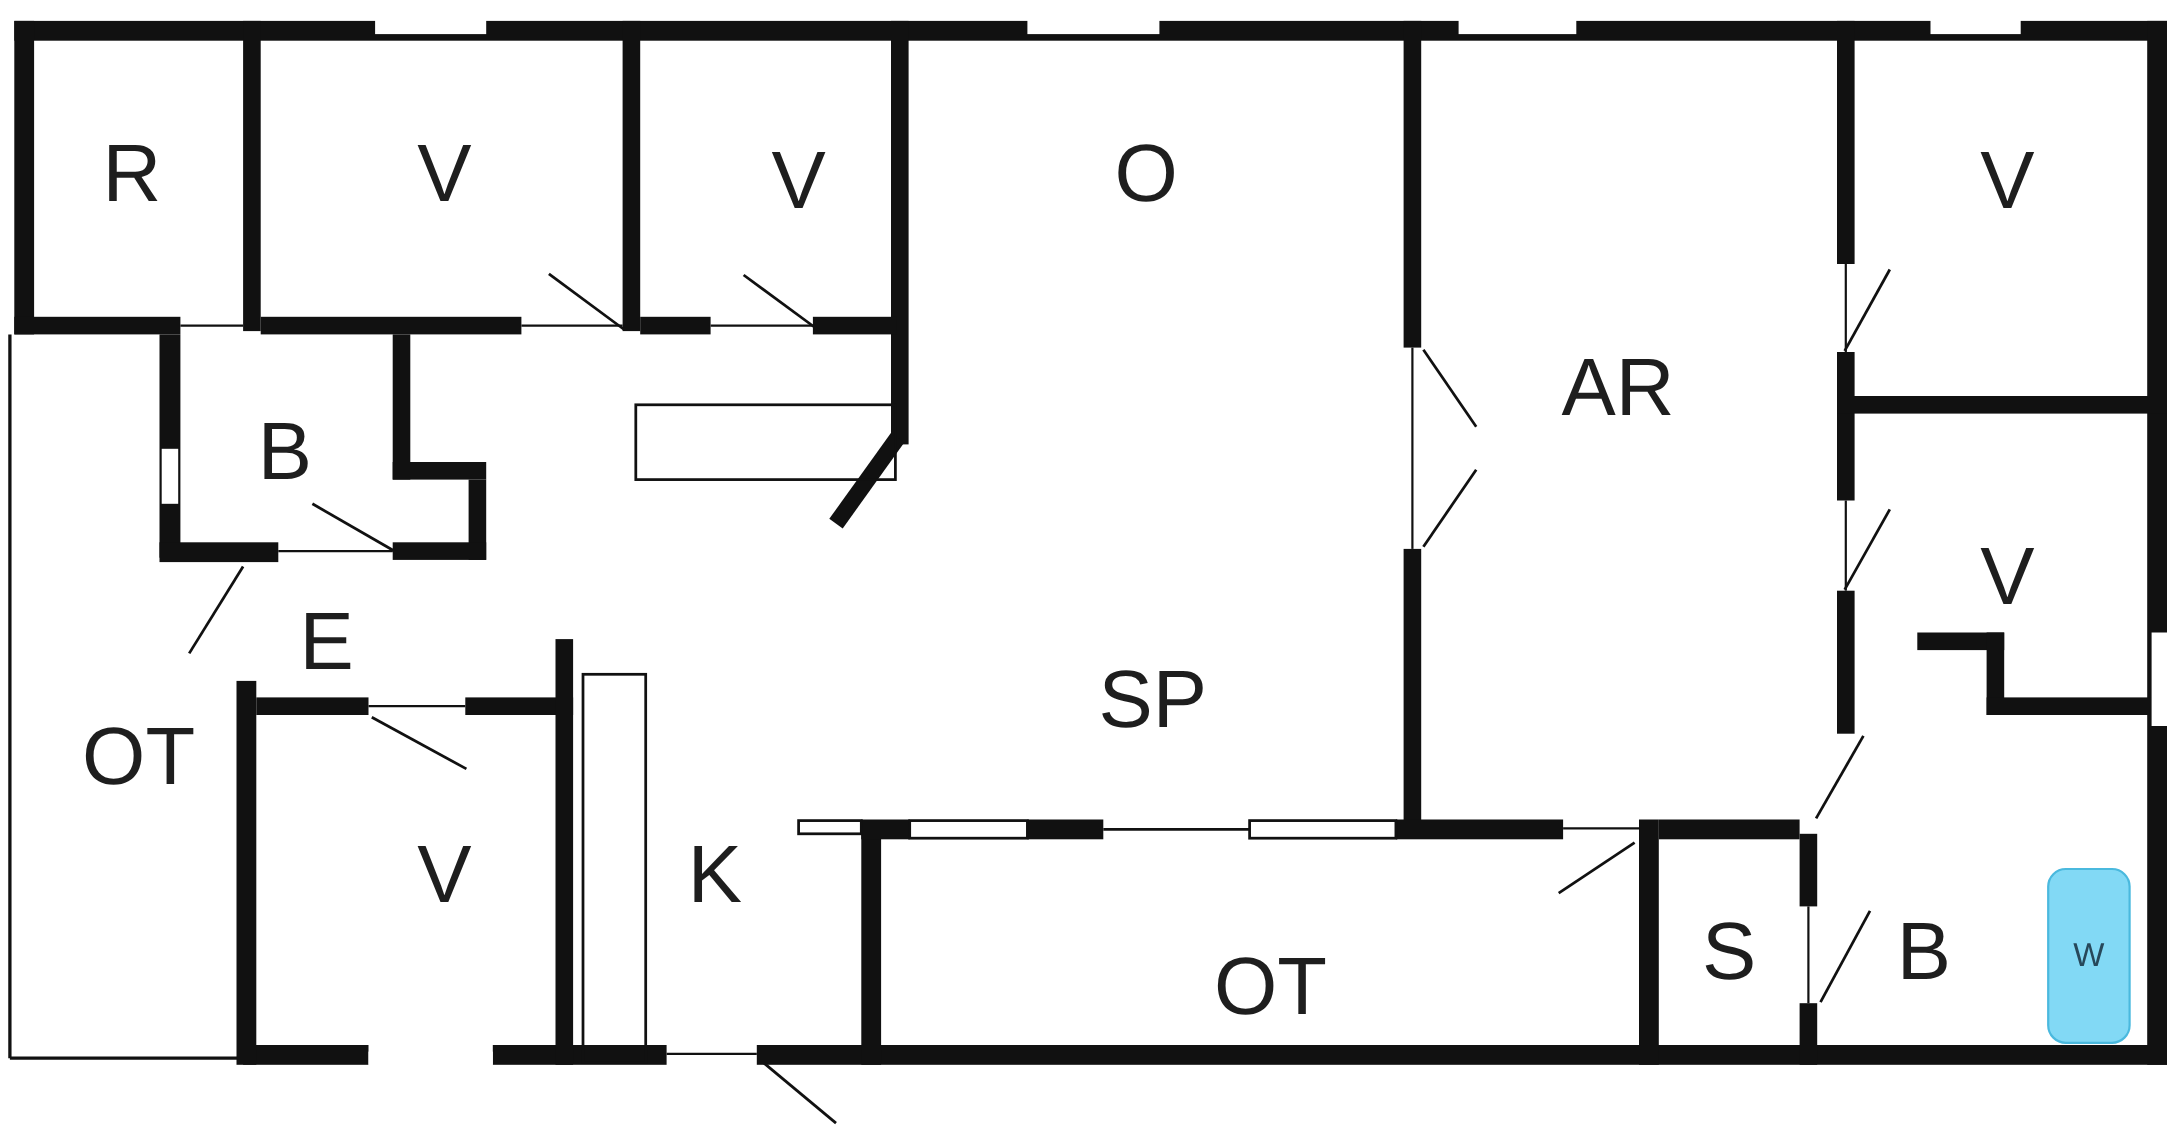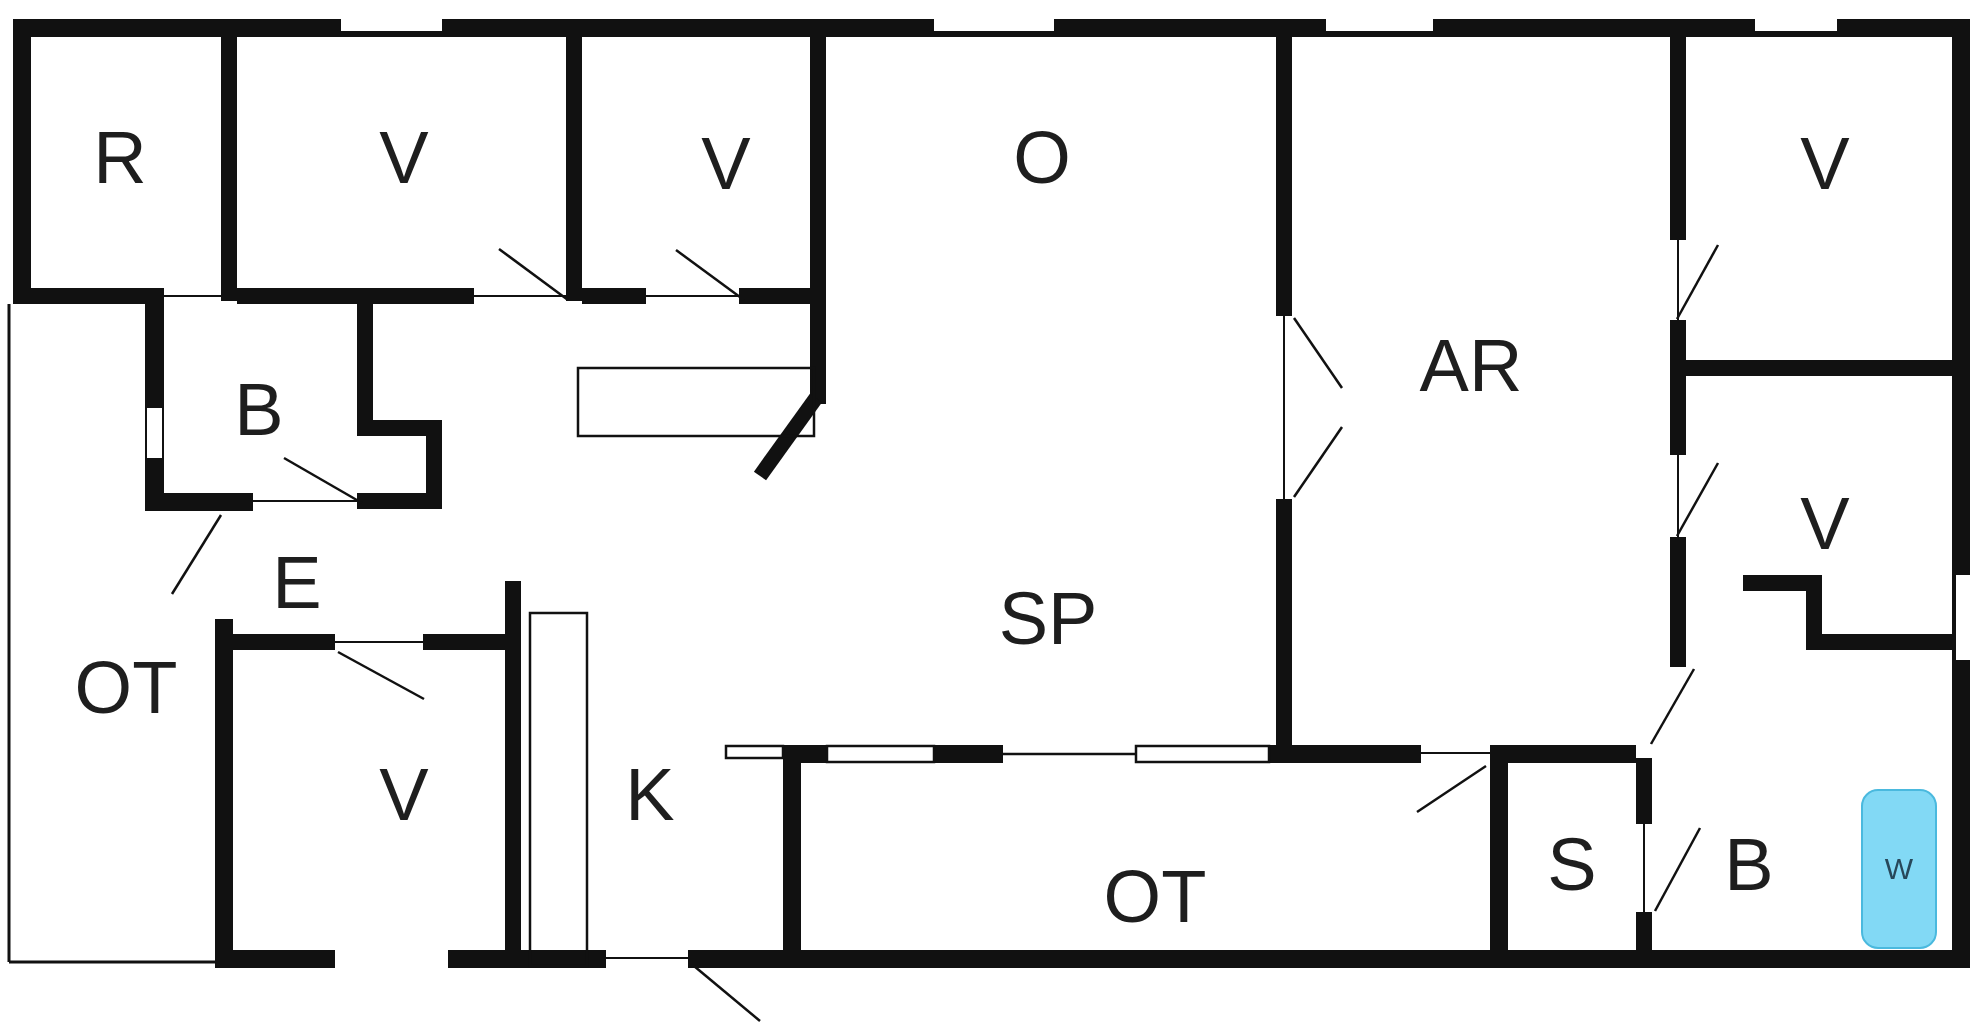--- a/index.html
+++ b/index.html
@@ -152,26 +152,26 @@
     </g>
 
     <rect x="1862" y="790" width="74" height="158" rx="16" stroke="#4ab9de" stroke-width="2" fill="#82d9f5"></rect>
   </svg>
 
   <div class="lbl" style="left:120px;top:158px">R</div>
   <div class="lbl" style="left:404px;top:158px">V</div>
   <div class="lbl" style="left:726px;top:164px">V</div>
   <div class="lbl" style="left:1042px;top:158px">O</div>
   <div class="lbl" style="left:1825px;top:164px">V</div>
-  <div class="lbl" style="left:1471px;top:366px">AR</div>
+  <div class="lbl" style="left:1471px;top:352px">AR</div>
   <div class="lbl" style="left:259px;top:410px">B</div>
   <div class="lbl" style="left:297px;top:583px">E</div>
   <div class="lbl" style="left:126px;top:688px">OT</div>
   <div class="lbl" style="left:404px;top:795px">V</div>
   <div class="lbl" style="left:650px;top:795px">K</div>
-  <div class="lbl" style="left:1048px;top:619px">SP</div>
+  <div class="lbl" style="left:1048px;top:636px">SP</div>
   <div class="lbl" style="left:1155px;top:897px">OT</div>
   <div class="lbl" style="left:1572px;top:865px">S</div>
   <div class="lbl" style="left:1749px;top:865px">B</div>
   <div class="lbl" style="left:1825px;top:524px">V</div>
   <div class="lbl-small" style="left:1899px;top:869px">W</div>
 
 </div>
 
 </body></html>

